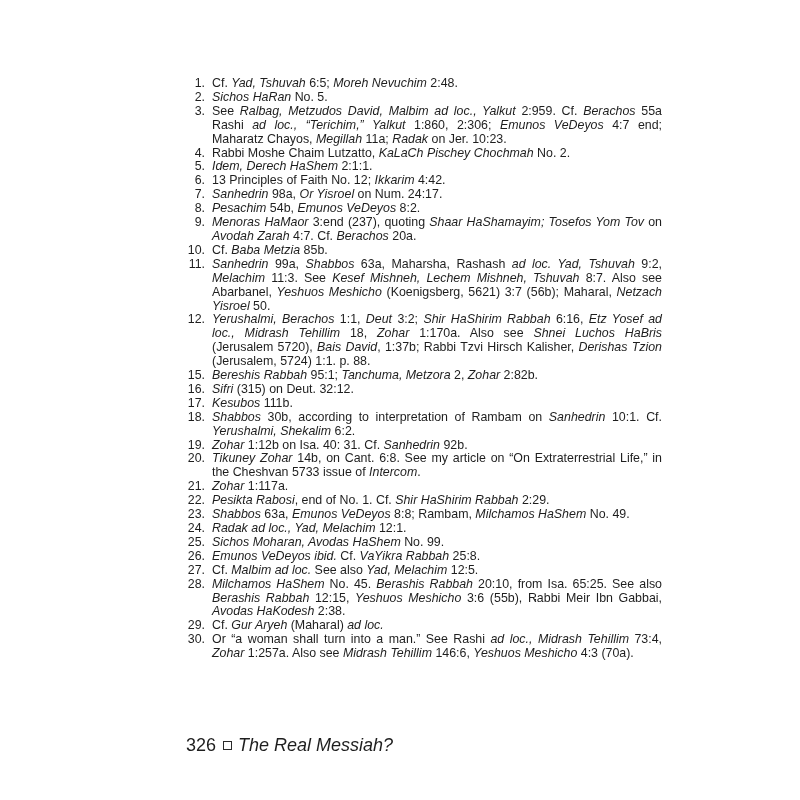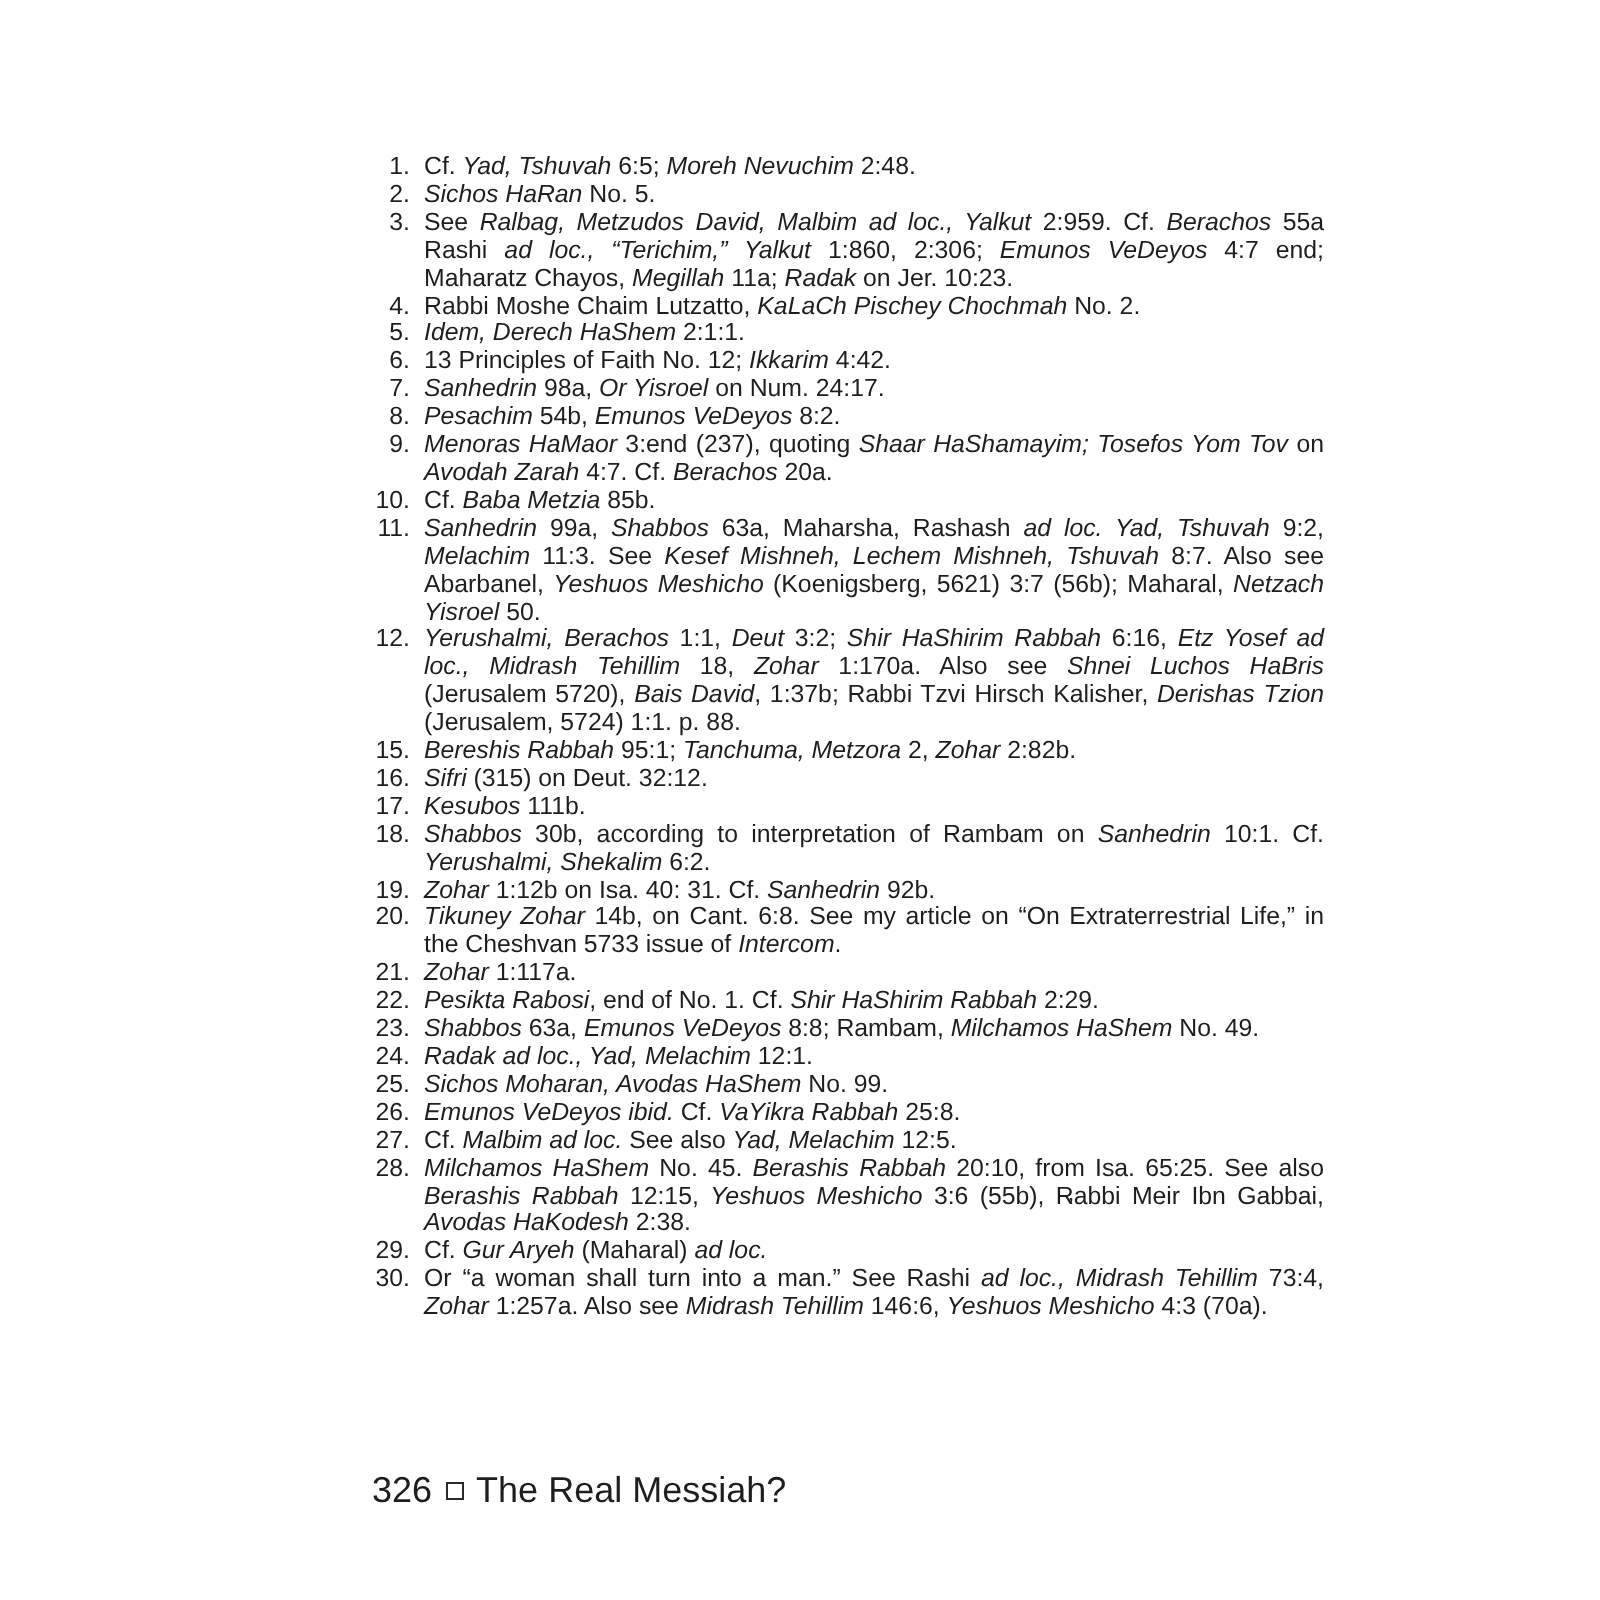--- a/index.html
+++ b/index.html
@@ -73,20 +73,21 @@
     color: #1e1e1e;
   }
   .footer .sq {
     display: inline-block;
     width: 7px;
     height: 7px;
     border: 1.3px solid #2a2a2a;
     margin: 0 6px 0 7px;
   }
   .footer .bt {
+    font-style: italic;
   }
 </style>
 </head>
 <body>
 
 <div class="page">
 
   <ol class="notes">
       <li>
         <span class="num">1.</span>

